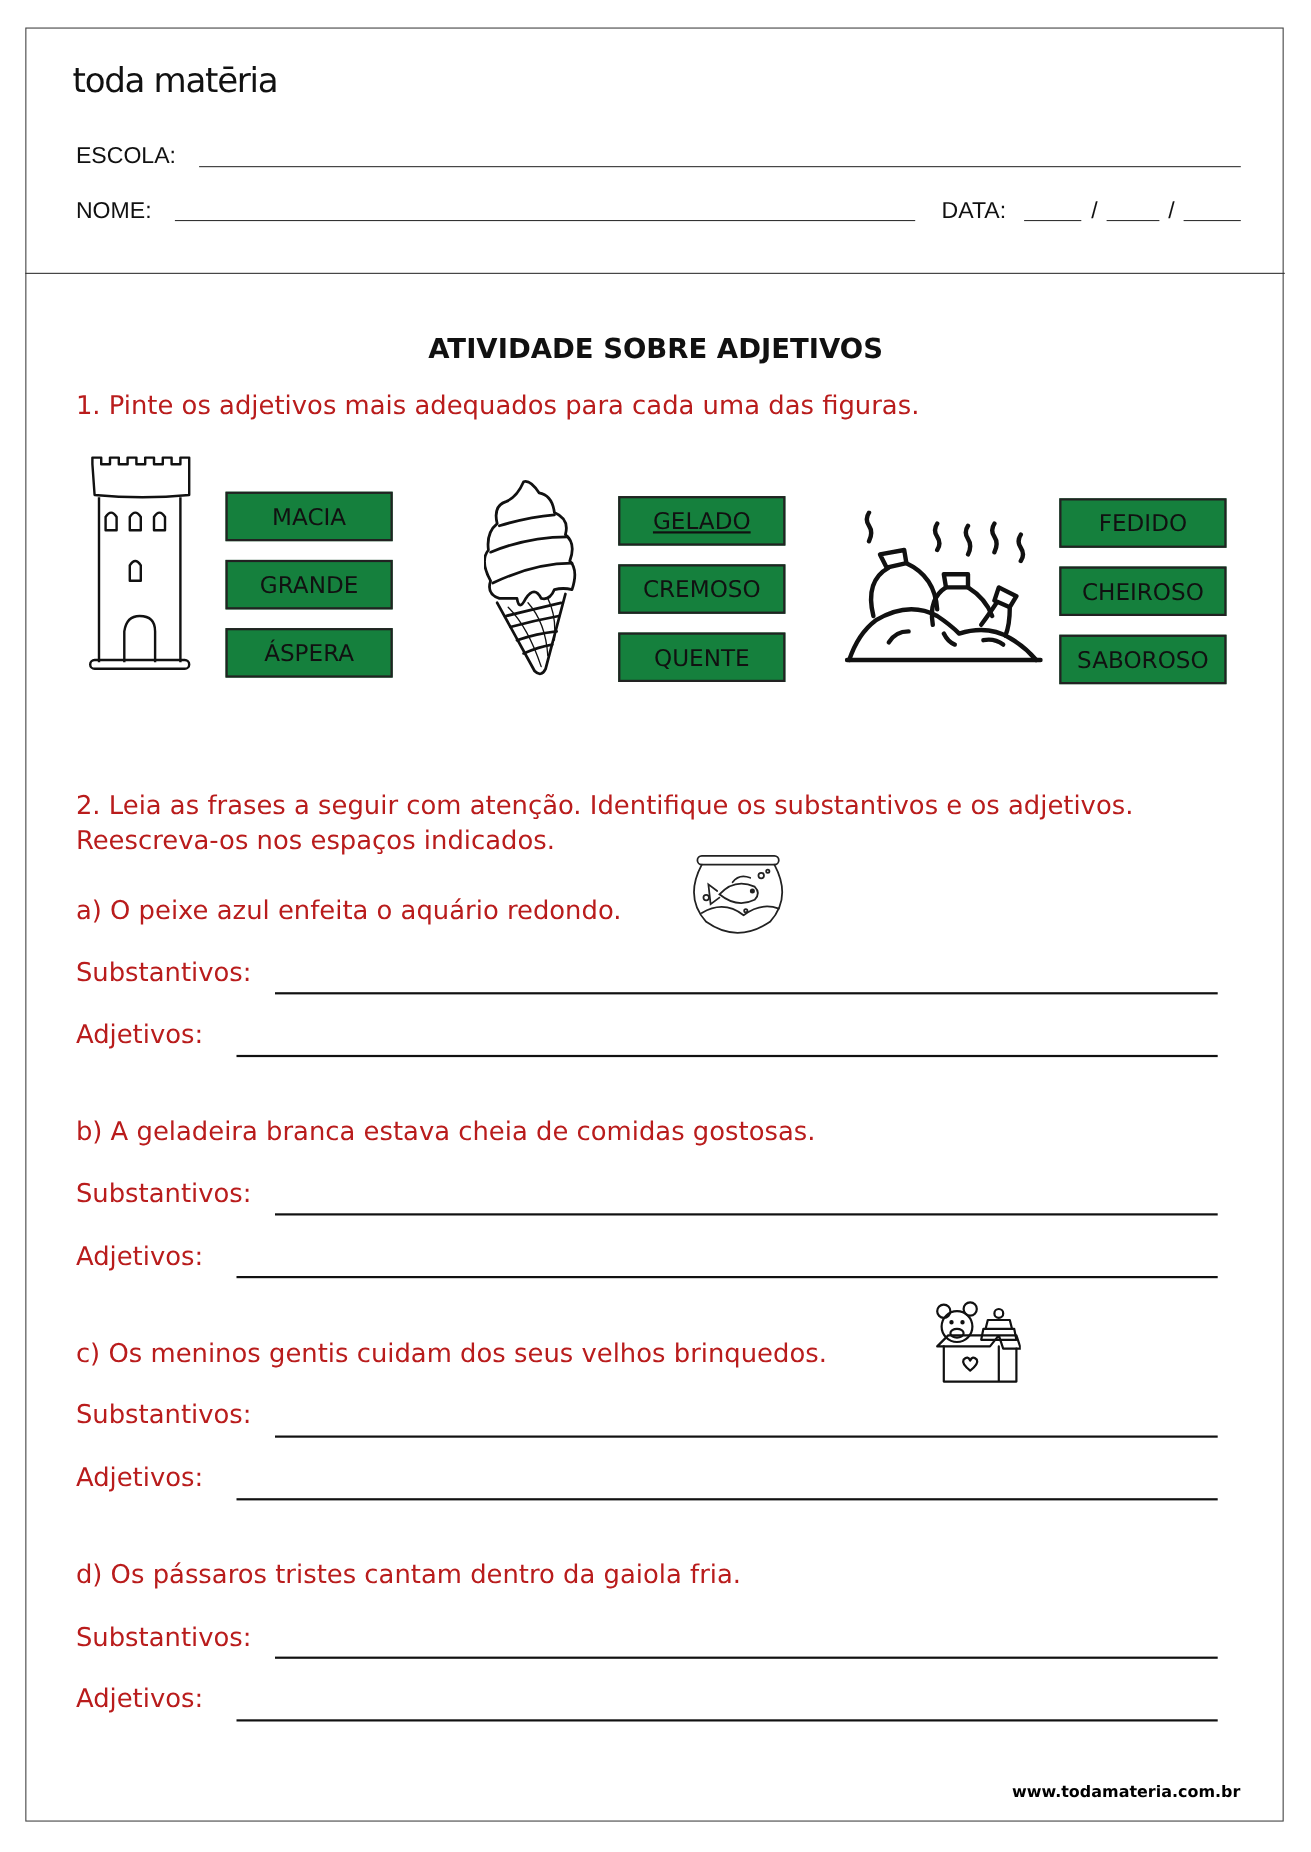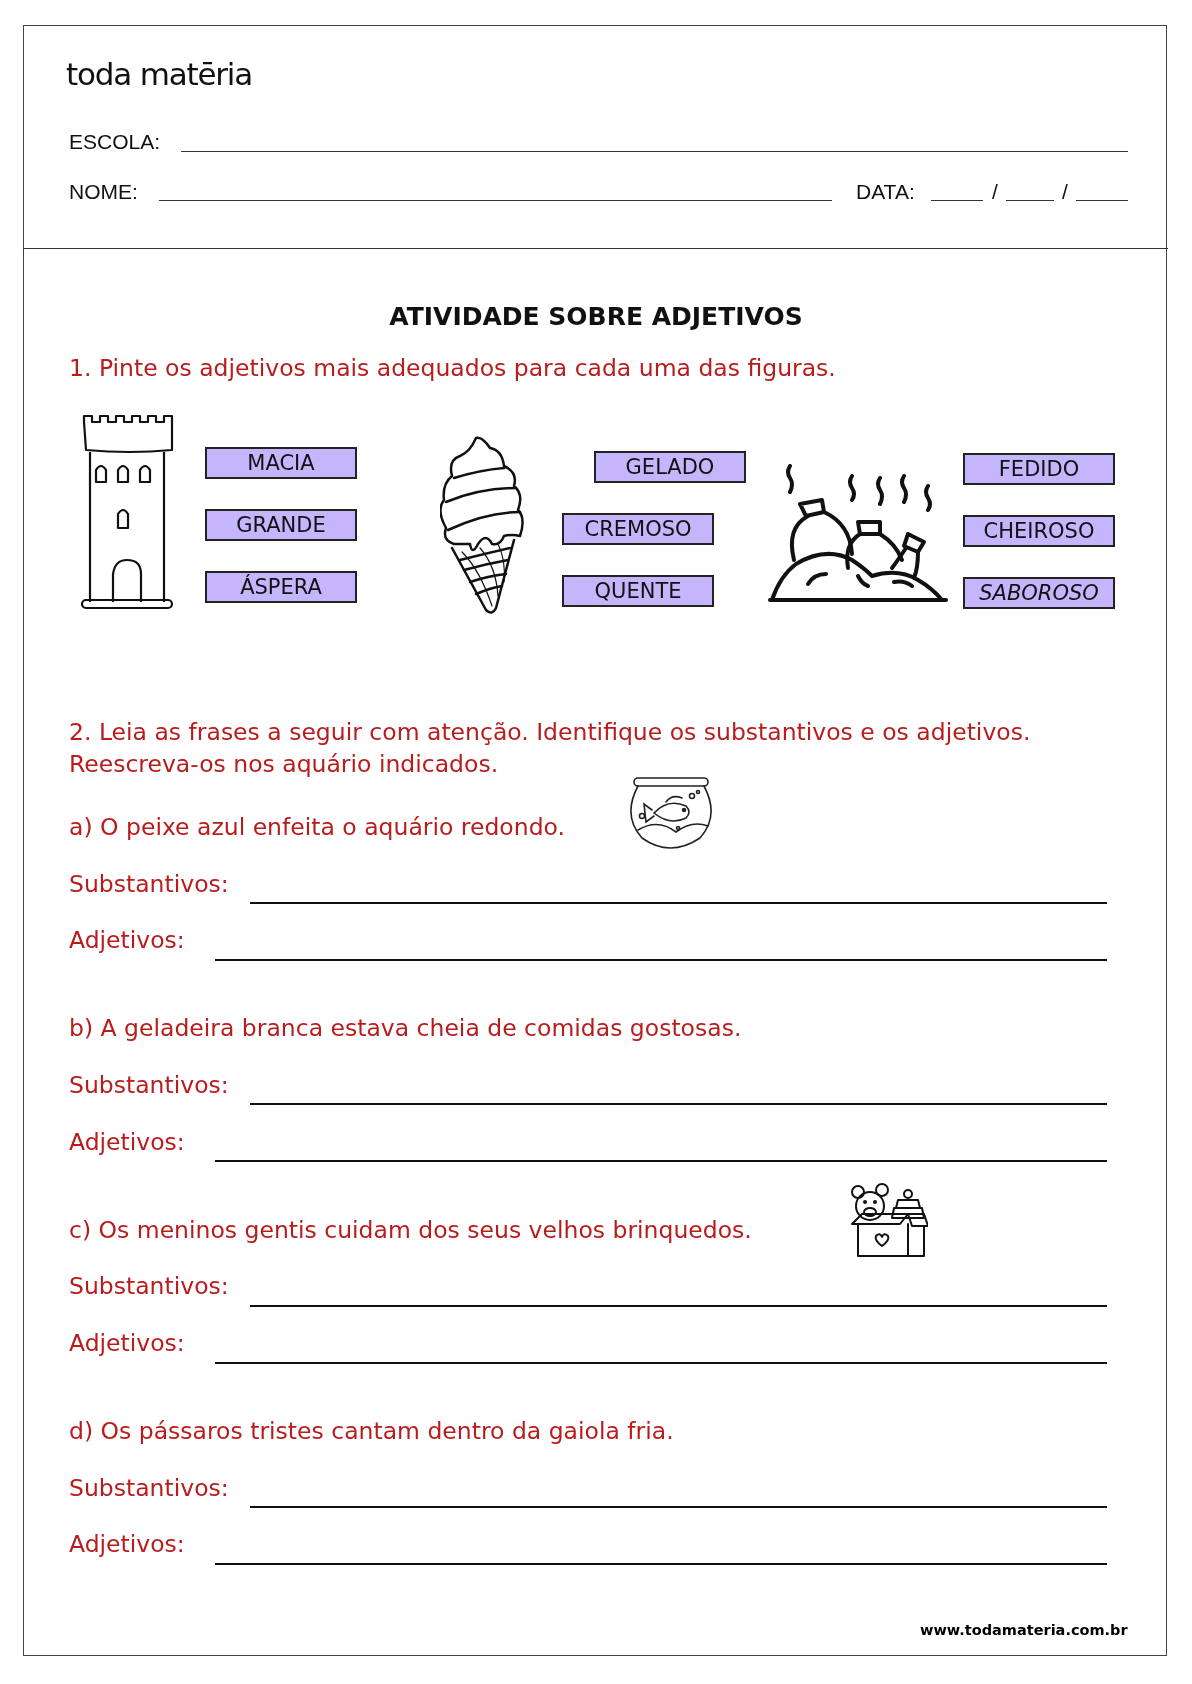--- a/index.html
+++ b/index.html
@@ -9,21 +9,21 @@
 
   .logo { position: absolute; left: 66px; top: 56px; font-family: "DejaVu Sans", sans-serif; font-size: 31px; font-weight: normal; letter-spacing: -1.2px; color: #111; }
 
   .field-label { position: absolute; font-family: "Liberation Sans", sans-serif; font-size: 21px; color: #111; }
   .field-line { position: absolute; height: 0; border-top: 1.4px solid #333; }
   .date-slash { position: absolute; font-family: "Liberation Sans", sans-serif; font-size: 21px; color: #111; }
 
   .title { position: absolute; left: 0; width: 1192px; top: 302px; text-align: center; font-family: "DejaVu Sans", sans-serif; font-weight: bold; font-size: 25px; color: #111; }
   .text { position: absolute; font-family: "DejaVu Sans", sans-serif; font-size: 23.5px; color: #b91c1c; white-space: nowrap; }
 
-  .word-box { position: absolute; width: 152px; height: 32px; border: 2px solid #222; box-sizing: border-box; display: flex; align-items: center; justify-content: center; font-family: "DejaVu Sans", sans-serif; font-size: 21px; color: #111; background: #c4b5fd; }
+  .word-box { position: absolute; width: 152px; height: 45px; border: 2px solid #222; box-sizing: border-box; display: flex; align-items: center; justify-content: center; font-family: "DejaVu Sans", sans-serif; font-size: 21px; color: #111; background: #15803d; }
 
   .answer-line { position: absolute; height: 0; border-top: 2.2px solid #111; }
 
   .illus { position: absolute; }
   .footer-url { position: absolute; left: 920px; top: 1622px; font-family: "DejaVu Sans", sans-serif; font-weight: bold; font-size: 14.5px; color: #000000; }
 </style>
 </head>
 <body>
 
 <div class="sheet"></div>
@@ -64,42 +64,42 @@
 
 <svg class="illus" style="left:440px; top:436px;" width="90" height="180" viewBox="0 0 90 180" fill="none" stroke="#111" stroke-width="2.5" stroke-linejoin="round" stroke-linecap="round">
   <path d="M36 2 Q30 16 20 20 Q8 24 12 40 Q2 48 4 64 Q-4 74 6 92 Q2 104 14 108 L30 108 Q32 120 38 108 Q46 96 52 108 Q60 110 64 100 Q72 98 80 100 Q86 82 78 74 Q84 58 74 50 Q78 36 64 30 Q62 14 50 12 Q42 0 36 2 Z"></path>
   <path d="M14 42 Q40 34 64 32"></path>
   <path d="M6 66 Q40 52 76 52"></path>
   <path d="M8 94 Q46 76 80 76"></path>
   <path d="M12 112 L46 174 Q52 180 56 172 L74 104"></path>
   <path d="M20 124 Q44 118 70 112 M24 134 Q46 128 68 124 M30 146 Q48 140 66 138 M36 158 Q50 152 62 150"></path>
   <path d="M22 116 Q40 134 52 170 M40 112 Q56 130 58 160 M58 108 Q66 124 64 146" stroke-width="1.2"></path>
 </svg>
-<div class="word-box" style="left:594px; top:451px;">GELADO</div>
+<div class="word-box" style="left:562px; top:451px;text-decoration:underline;">GELADO</div>
 <div class="word-box" style="left:562px; top:513px;">CREMOSO</div>
 <div class="word-box" style="left:562px; top:575px;">QUENTE</div>
 
 <svg class="illus" style="left:768px; top:464px;" width="180" height="140" viewBox="0 0 180 140" fill="none" stroke="#111" stroke-width="4" stroke-linejoin="round" stroke-linecap="round">
   <path d="M22 2 Q18 8 22 14 Q26 20 22 28 M84 12 Q80 18 84 24 Q88 30 84 36 M112 14 Q108 20 112 26 Q116 32 112 40 M136 12 Q132 18 136 24 Q140 30 136 38 M160 22 Q156 28 160 34 Q164 40 160 46"></path>
   <path d="M32 40 L54 36 L56 48 L38 52 Z"></path>
   <path d="M40 52 Q18 64 26 96 M56 48 Q82 60 84 90"></path>
   <path d="M90 58 L112 58 L112 70 L92 70 Z"></path>
   <path d="M92 70 Q76 80 80 104 M112 70 Q128 80 134 96"></path>
   <path d="M140 70 L156 78 L150 88 L136 82 Z"></path>
   <path d="M138 84 Q130 96 124 104 M150 88 Q150 104 146 114"></path>
   <path d="M4 136 Q12 112 28 100 Q58 82 84 96 Q96 104 104 112 Q130 104 150 116 Q164 124 174 136"></path>
   <path d="M40 120 Q46 110 58 110 M90 112 Q94 120 100 122 M126 118 Q136 116 144 122"></path>
   <path d="M2 136 L178 136"></path>
 </svg>
 <div class="word-box" style="left:963px; top:453px;">FEDIDO</div>
 <div class="word-box" style="left:963px; top:515px;">CHEIROSO</div>
-<div class="word-box" style="left:963px; top:577px;font-style:italic;">SABOROSO</div>
+<div class="word-box" style="left:963px; top:577px;">SABOROSO</div>
 
 <div class="text" style="left:69px; top:718px;">2. Leia as frases a seguir com atenção. Identifique os substantivos e os adjetivos.</div>
-<div class="text" style="left:69px; top:750px;">Reescreva-os nos aquário indicados.</div>
+<div class="text" style="left:69px; top:750px;">Reescreva-os nos espaços indicados.</div>
 
 <div class="text" style="left:69px; top:813px;">a) O peixe azul enfeita o aquário redondo.</div>
 <svg class="illus" style="left:628px; top:776px;" width="86" height="76" viewBox="0 0 86 76" fill="none" stroke="#222" stroke-width="1.6" stroke-linecap="round">
   <rect x="6" y="2" width="74" height="8" rx="4"></rect>
   <path d="M10 10 Q-6 40 14 62 Q42 82 72 62 Q92 40 76 10"></path>
   <path d="M10 54 Q30 42 48 56 Q64 44 80 50"></path>
   <path d="M24 34 L16 28 L18 46 L26 40"></path>
   <path d="M26 37 Q40 22 58 30 Q64 36 58 42 Q42 50 26 37 Z"></path>
   <path d="M38 26 Q44 18 54 22"></path>
   <circle cx="56" cy="34" r="1.5" fill="#222"></circle>

